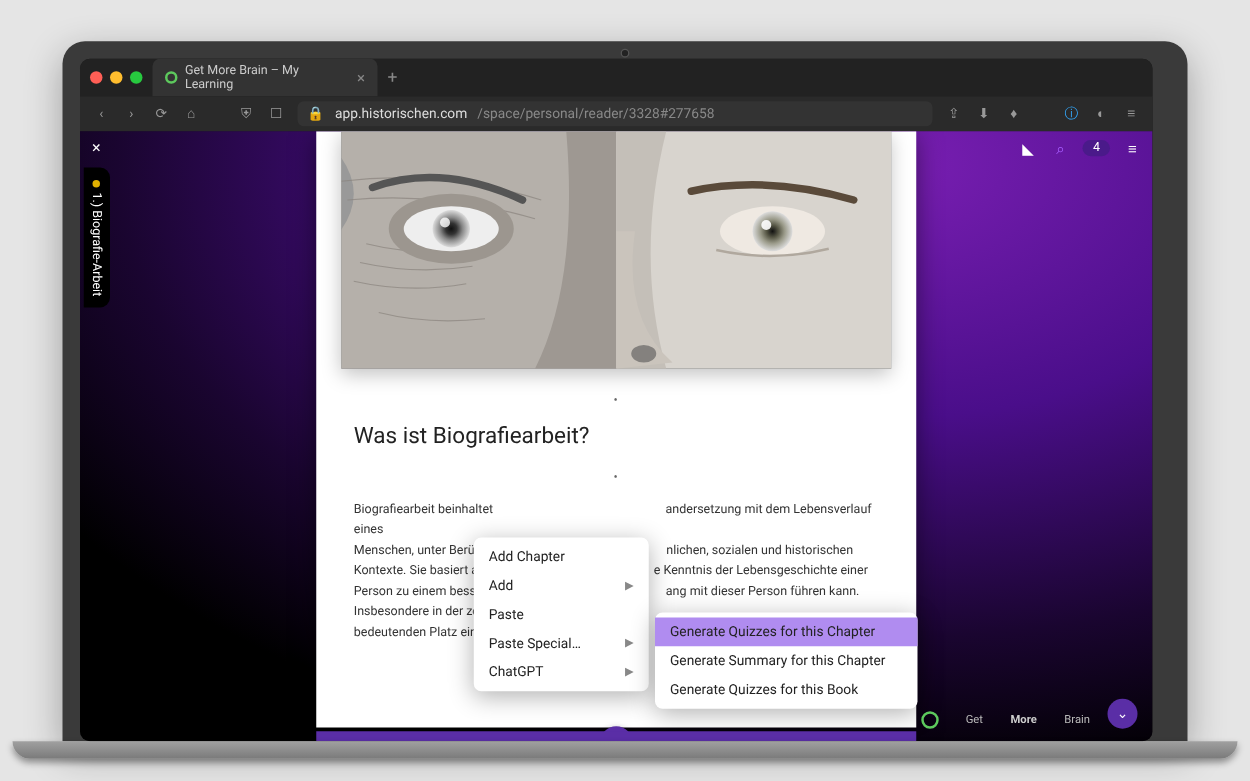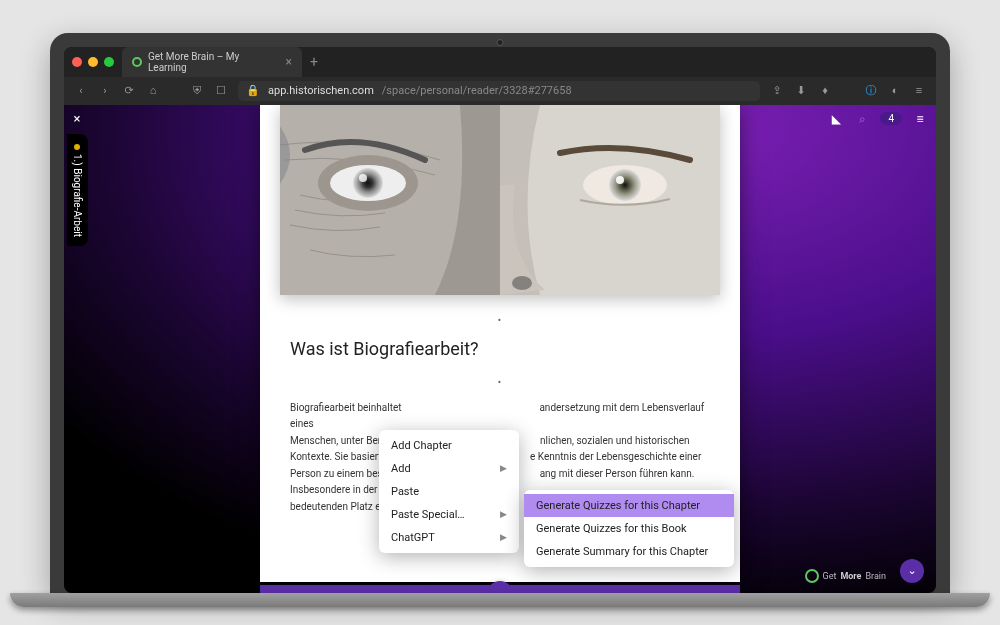--- a/index.html
+++ b/index.html
@@ -1,18 +1,18 @@
 <!DOCTYPE html>
 <html><head>
 <meta charset="utf-8">
 <style>
   * { margin: 0; padding: 0; box-sizing: border-box; font-family: -apple-system, BlinkMacSystemFont, "Segoe UI", Roboto, sans-serif; }
   body { background: #e5e5e5; display: flex; align-items: center; justify-content: center; height: 625px; width: 1000px; overflow: hidden; }
 
-  .laptop { width: 900px; height: 560px; background: #3a3a3a; border-radius: 18px 18px 0 0; padding: 14px 14px 0 14px; position: relative; box-shadow: 0 10px 30px rgba(0,0,0,.3); }
+  .laptop { width: 900px; height: 560px; background: #3a3a3a; border-radius: 18px 18px 0 0; padding: 14px 28px 0 14px; position: relative; box-shadow: 0 10px 30px rgba(0,0,0,.3); }
   .laptop-base { position: absolute; bottom: -14px; left: -40px; right: -40px; height: 14px; background: linear-gradient(#a0a0a0,#7a7a7a); border-radius: 0 0 18px 18px; box-shadow: 0 3px 6px rgba(0,0,0,.4); }
   .notch-dot { position:absolute; top:6px; left:50%; transform:translateX(-50%); width:7px; height:7px; border-radius:50%; background:#222; border:1px solid #555;}
 
   .screen { width: 100%; height: 100%; border-radius: 8px; overflow: hidden; background: #1a1a1a; display: flex; flex-direction: column; }
 
   
   .tabbar { height: 30px; background: #222; display:flex; align-items:center; padding:0 8px; gap:8px;}
   .traffic { display:flex; gap:6px; }
   .dot { width:10px; height:10px; border-radius:50%; }
   .dot.red{background:#ff5f56;} .dot.yellow{background:#ffbd2e;} .dot.green{background:#27c93f;}
@@ -49,21 +49,21 @@
   
   .menu{position:absolute;background:#fff;border-radius:6px;box-shadow:0 4px 20px rgba(0,0,0,.3);padding:4px 0;font-size:11px;color:#222;min-width:140px;}
   .menu-item{padding:5px 12px;display:flex;justify-content:space-between;align-items:center;gap:18px;cursor:default;}
   .menu-item.hl{background:#b08cf0;}
   .chev{color:#888;font-size:9px;}
   .menu1{left:315px;top:325px;}
   .menu2{left:460px;top:385px;min-width:210px;text-align:center;}
 
   .fab{position:absolute;left:50%;transform:translateX(-50%);top:476px;width:26px;height:26px;background:#5a2ea6;border-radius:50%;display:flex;align-items:center;justify-content:center;color:#fff;font-size:16px;box-shadow:0 2px 6px rgba(0,0,0,.4);}
 
-  .brand-btn{position:absolute;right:50px;bottom:10px;display:flex;align-items:center;gap:4px;color:#bbb;font-size:9px;}
+  .brand-btn{position:absolute;right:50px;bottom:10px;display:flex;align-items:center;gap:22px;color:#bbb;font-size:9px;}
   .brand-btn .logo{width:14px;height:14px;border:2px solid #5dc95d;border-radius:50%;}
   .brand-btn b{font-weight:700;color:#ccc;}
   .mini-fab{position:absolute;right:12px;bottom:10px;width:24px;height:24px;background:#5a2ea6;border-radius:50%;display:flex;align-items:center;justify-content:center;color:#fff;}
   .purple-bar{position:absolute;left:50%;transform:translateX(-50%);bottom:0;width:480px;height:8px;background:#5a2ea6;}
 </style>
 </head>
 <body>
 
 <div class="laptop">
   <div class="notch-dot"></div>
@@ -214,22 +214,22 @@
             <span class="chev">▶</span>
           </div>
           <div class="menu-item">
             <span>ChatGPT</span>
             <span class="chev">▶</span>
           </div>
         </div>
 
       <div class="menu menu2" id="menu2">
           <div class="menu-item hl">Generate Quizzes for this Chapter</div>
+          <div class="menu-item">Generate Summary for this Chapter</div>
           <div class="menu-item">Generate Quizzes for this Book</div>
-          <div class="menu-item">Generate Summary for this Chapter</div>
         </div>
 
       <div class="fab">+</div>
 
       <div class="purple-bar"></div>
 
       <div class="brand-btn">
         <span class="logo"></span>
         <span>Get </span>
         <b>More</b>

